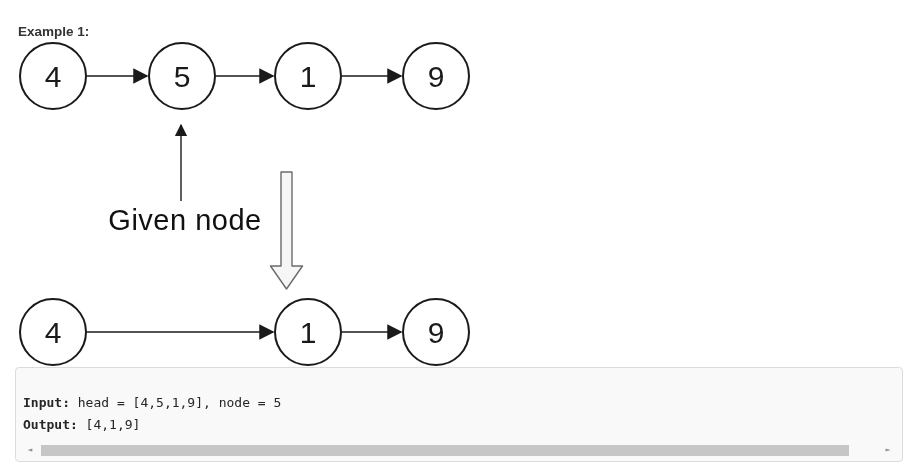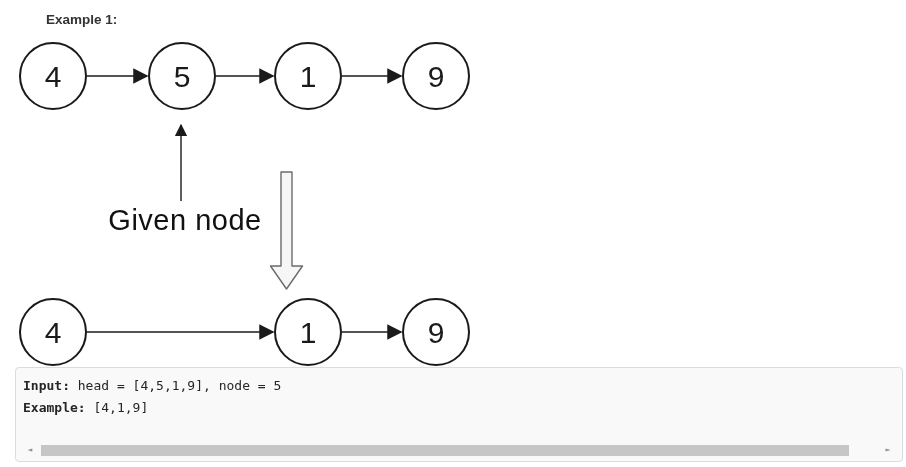--- a/index.html
+++ b/index.html
@@ -7,25 +7,24 @@
     position: relative;
     width: 906px;
     height: 467px;
     background: #ffffff;
     overflow: hidden;
     font-family: "Liberation Sans", sans-serif;
   }
   .example-label {
     position: absolute;
     left: 18px;
-    top: 12px;
+    top: 24px;
     font-size: 13.5px;
     font-weight: 700;
     color: #333333;
-    margin-left: 28px;
   }
   svg.diagram {
     position: absolute;
     left: 0;
     top: 28px;
   }
   .node-circle { fill: #ffffff; stroke: #1a1a1a; stroke-width: 2; }
   .node-value {
     font-family: "Liberation Sans", sans-serif;
     font-size: 30px;
@@ -45,21 +44,21 @@
   .code-block {
     position: absolute;
     left: 15px;
     top: 367px;
     width: 888px;
     height: 95px;
     box-sizing: border-box;
     background: #f9f9f9;
     border: 1px solid #dcdcdc;
     border-radius: 4px;
-    padding: 7px 0 0 7px;
+    padding: 24px 0 0 7px;
     overflow: hidden;
     font-family: "DejaVu Sans Mono", monospace;
     font-size: 13px;
     color: #262626;
   }
   .code-line { white-space: pre; line-height: 22px; }
   .code-line b { font-weight: 700; }
   .hscrollbar {
     position: absolute;
     left: 6px;
@@ -141,21 +140,21 @@
       <circle class="node-circle" cx="308" cy="304" r="33"></circle>
       <text class="node-value" x="308" y="304" dy="0.35em">1</text>
 
       <circle class="node-circle" cx="436" cy="304" r="33"></circle>
       <text class="node-value" x="436" y="304" dy="0.35em">9</text>
     </g>
   </svg>
 
   <div class="code-block">
     <div class="code-line"><b>Input:</b><span> head = [4,5,1,9], node = 5</span></div>
-    <div class="code-line"><b>Example:</b><span> [4,1,9]</span></div>
+    <div class="code-line"><b>Output:</b><span> [4,1,9]</span></div>
 
     <div class="hscrollbar">
       <span class="sb-arrow">◄</span>
       <div class="sb-track">
         <div class="sb-thumb"></div>
       </div>
       <span class="sb-arrow">►</span>
     </div>
   </div>
 

